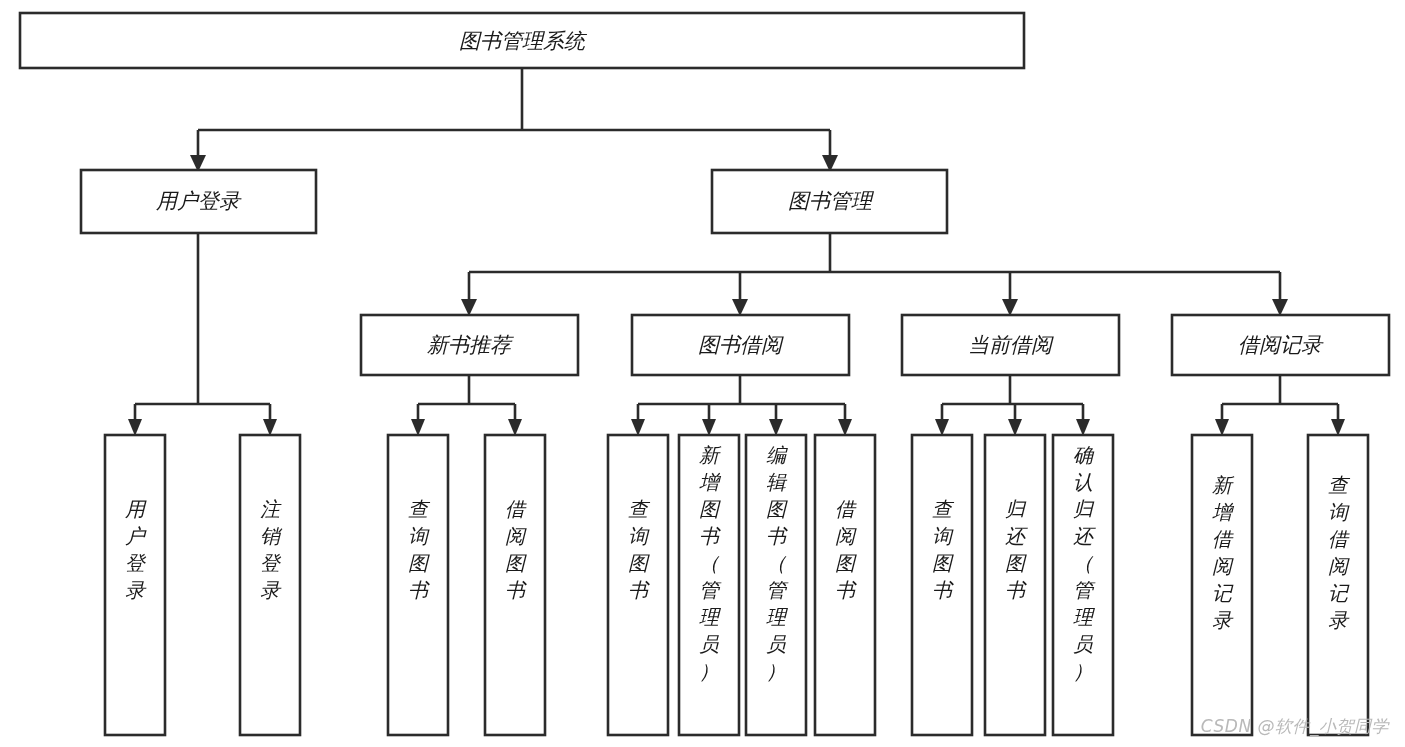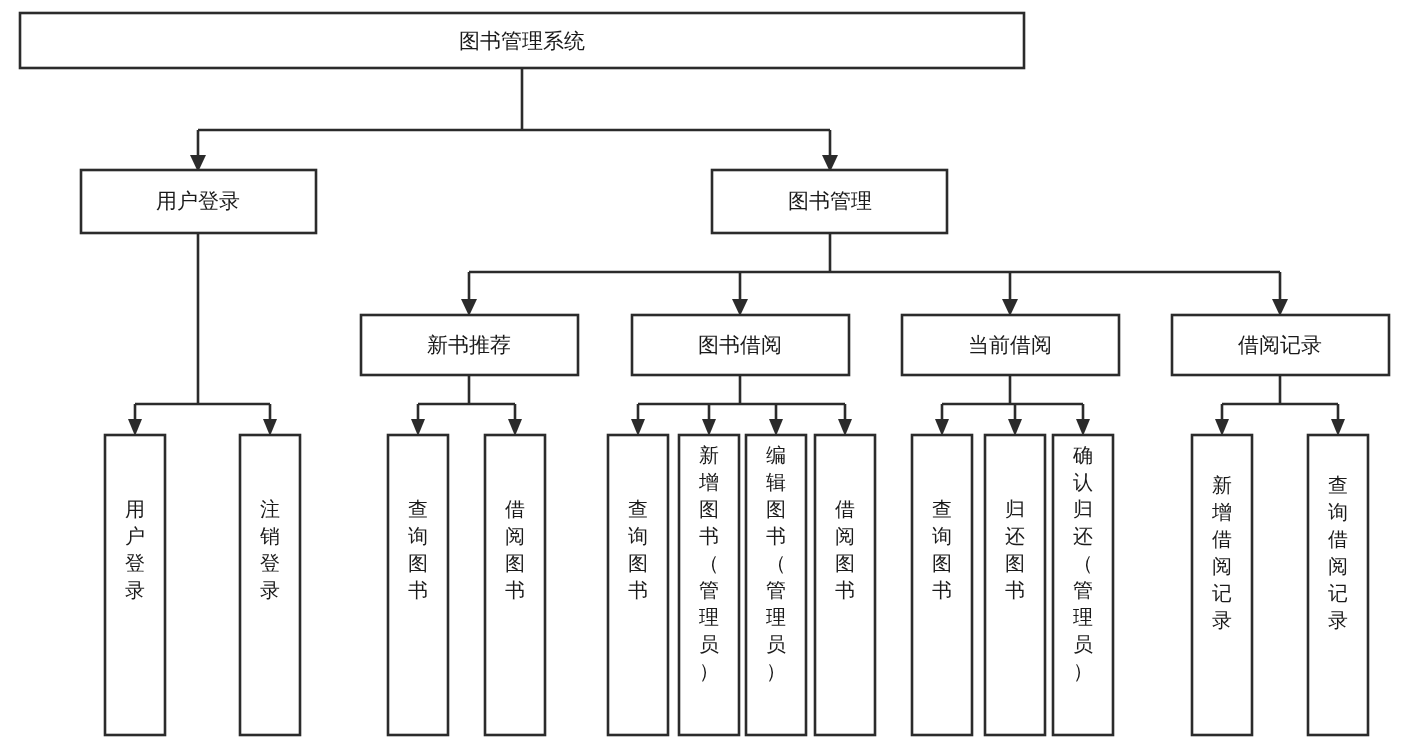--- a/index.html
+++ b/index.html
@@ -11,20 +11,21 @@
     width: 1405px;
     height: 747px;
     font-family: "DejaVu Sans", "Liberation Sans", sans-serif;
     overflow: hidden;
     position: relative;
   }
   #diagram-root {
     position: relative;
     width: 1405px;
     height: 746px;
+    font-style: italic;
   }
   svg#flow {
     position: absolute;
     top: 0;
     left: 0;
     width: 1405px;
     height: 747px;
   }
   .node-rect {
     fill: #ffffff;
@@ -230,14 +231,15 @@
       <rect class="node-rect" x="1192" y="435" width="60" height="300"></rect>
       <text class="node-label-vert" x="1222" y="492"><tspan x="1222" dy="0">新</tspan><tspan x="1222" dy="27">增</tspan><tspan x="1222" dy="27">借</tspan><tspan x="1222" dy="27">阅</tspan><tspan x="1222" dy="27">记</tspan><tspan x="1222" dy="27">录</tspan></text>
     </g>
     <g>
       <rect class="node-rect" x="1308" y="435" width="60" height="300"></rect>
       <text class="node-label-vert" x="1338" y="492"><tspan x="1338" dy="0">查</tspan><tspan x="1338" dy="27">询</tspan><tspan x="1338" dy="27">借</tspan><tspan x="1338" dy="27">阅</tspan><tspan x="1338" dy="27">记</tspan><tspan x="1338" dy="27">录</tspan></text>
     </g>
 
   </svg>
 
+  <div class="watermark">CSDN @软件_小贺同学</div>
 
 </div>
 
 </body></html>

